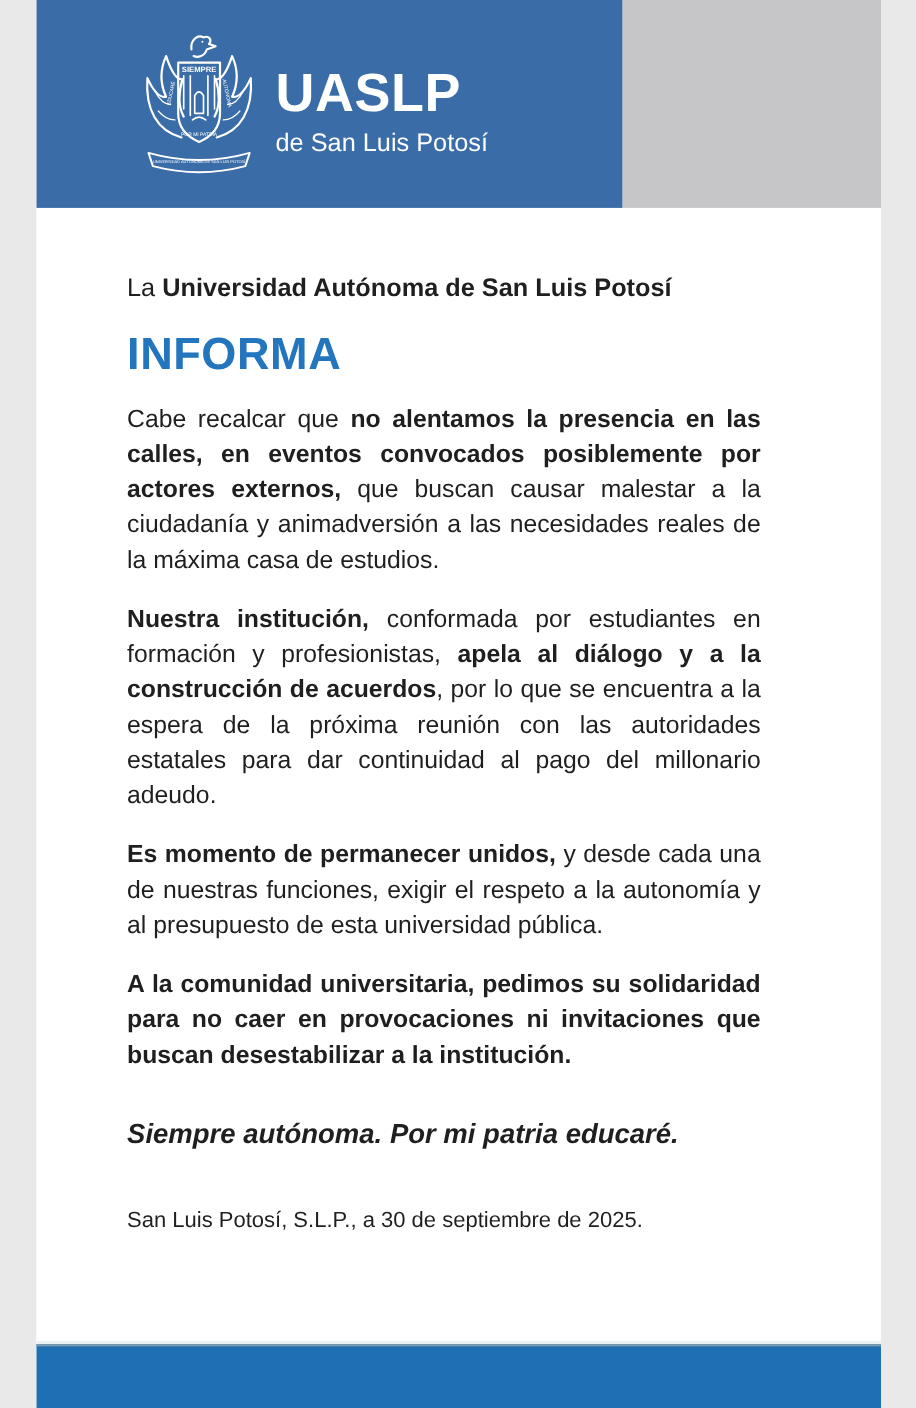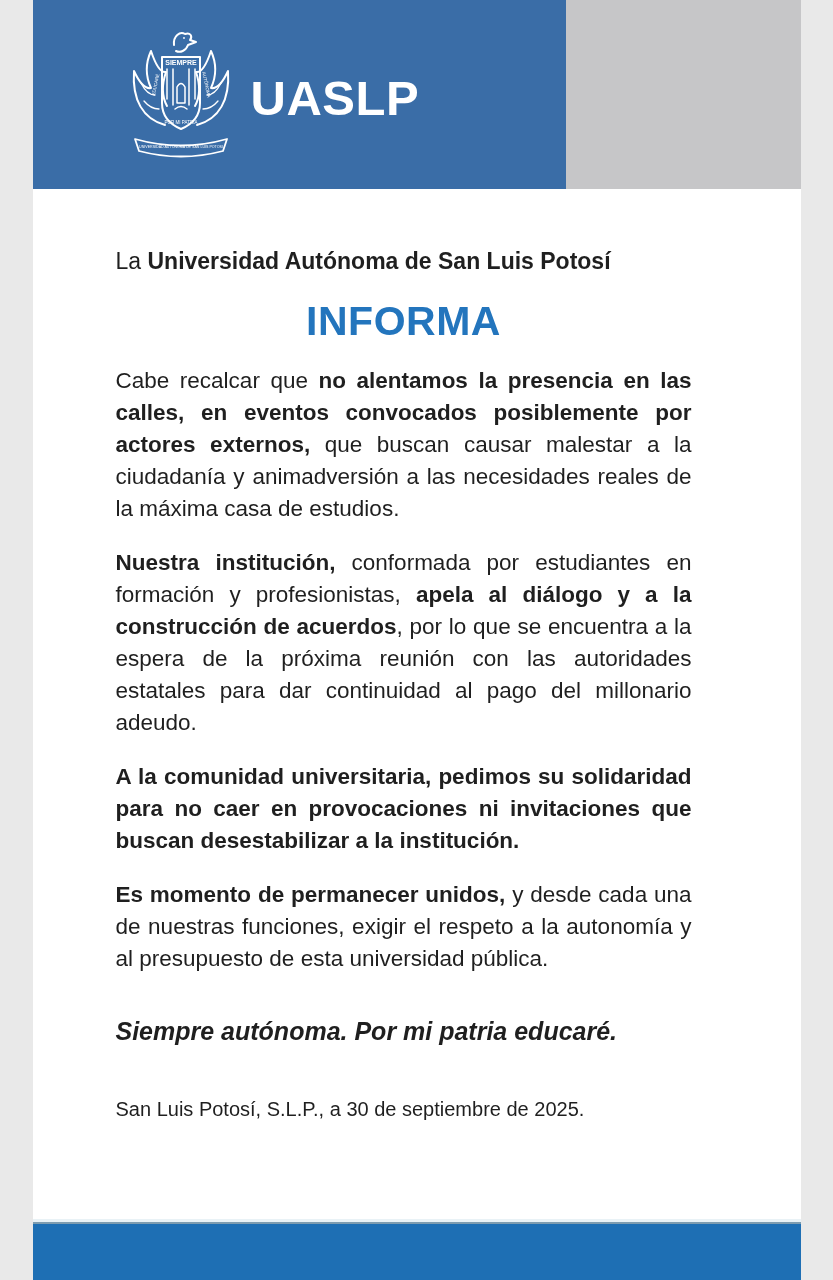--- a/index.html
+++ b/index.html
@@ -136,36 +136,37 @@
           <text x="38" y="60" font-size="4.5" transform="rotate(-78 38 60)">EDUCARÉ</text>
           <text x="86" y="60" font-size="4.5" transform="rotate(78 86 60)">AUTÓNOMA</text>
           <text x="62" y="99" font-size="4.5">POR MI PATRIA</text>
           <text x="62" y="123" font-size="3.6">UNIVERSIDAD AUTÓNOMA DE SAN LUIS POTOSÍ</text>
         </g>
       </svg>
 
       <div class="wordmark">
         <div class="acronym">UASLP</div>
         <div class="subtitle">
+          <div>de San Luis Potosí</div>
         </div>
       </div>
     </div>
     <div class="header-gray" style="background: rgb(198, 198, 200);"></div>
   </header>
 
   <main class="content" style="color: rgb(31, 31, 31);">
     <p class="intro"><span>La </span><b>Universidad Autónoma de San Luis Potosí</b></p>
 
-    <h1 class="heading" style="color: rgb(35, 117, 189); text-align: center;">INFORMA</h1>
+    <h1 class="heading" style="color: rgb(35, 117, 189);">INFORMA</h1>
 
     <div>
         <p class="paragraph"><span>Cabe recalcar que </span><b>no alentamos la presencia en las calles, en eventos convocados posiblemente por actores externos,</b><span> que buscan causar malestar a la ciudadanía y animadversión a las necesidades reales de la máxima casa de estudios.</span></p>
         <p class="paragraph"><b>Nuestra institución,</b><span> conformada por estudiantes en formación y profesionistas, </span><b>apela al diálogo y a la construcción de acuerdos</b><span>, por lo que se encuentra a la espera de la próxima reunión con las autoridades estatales para dar continuidad al pago del millonario adeudo.</span></p>
+        <p class="paragraph"><b>Es momento de permanecer unidos,</b><span> y desde cada una de nuestras funciones, exigir el respeto a la autonomía y al presupuesto de esta universidad pública.</span></p>
         <p class="paragraph"><b>A la comunidad universitaria, pedimos su solidaridad para no caer en provocaciones ni invitaciones que buscan desestabilizar a la institución.</b></p>
-        <p class="paragraph"><b>Es momento de permanecer unidos,</b><span> y desde cada una de nuestras funciones, exigir el respeto a la autonomía y al presupuesto de esta universidad pública.</span></p>
       </div>
 
     <p class="motto">Siempre autónoma. Por mi patria educaré.</p>
 
     <p class="dateline">San Luis Potosí, S.L.P., a 30 de septiembre de 2025.</p>
   </main>
 
   <footer class="footer" style="background: rgb(30, 111, 180);"></footer>
 
 </div>

